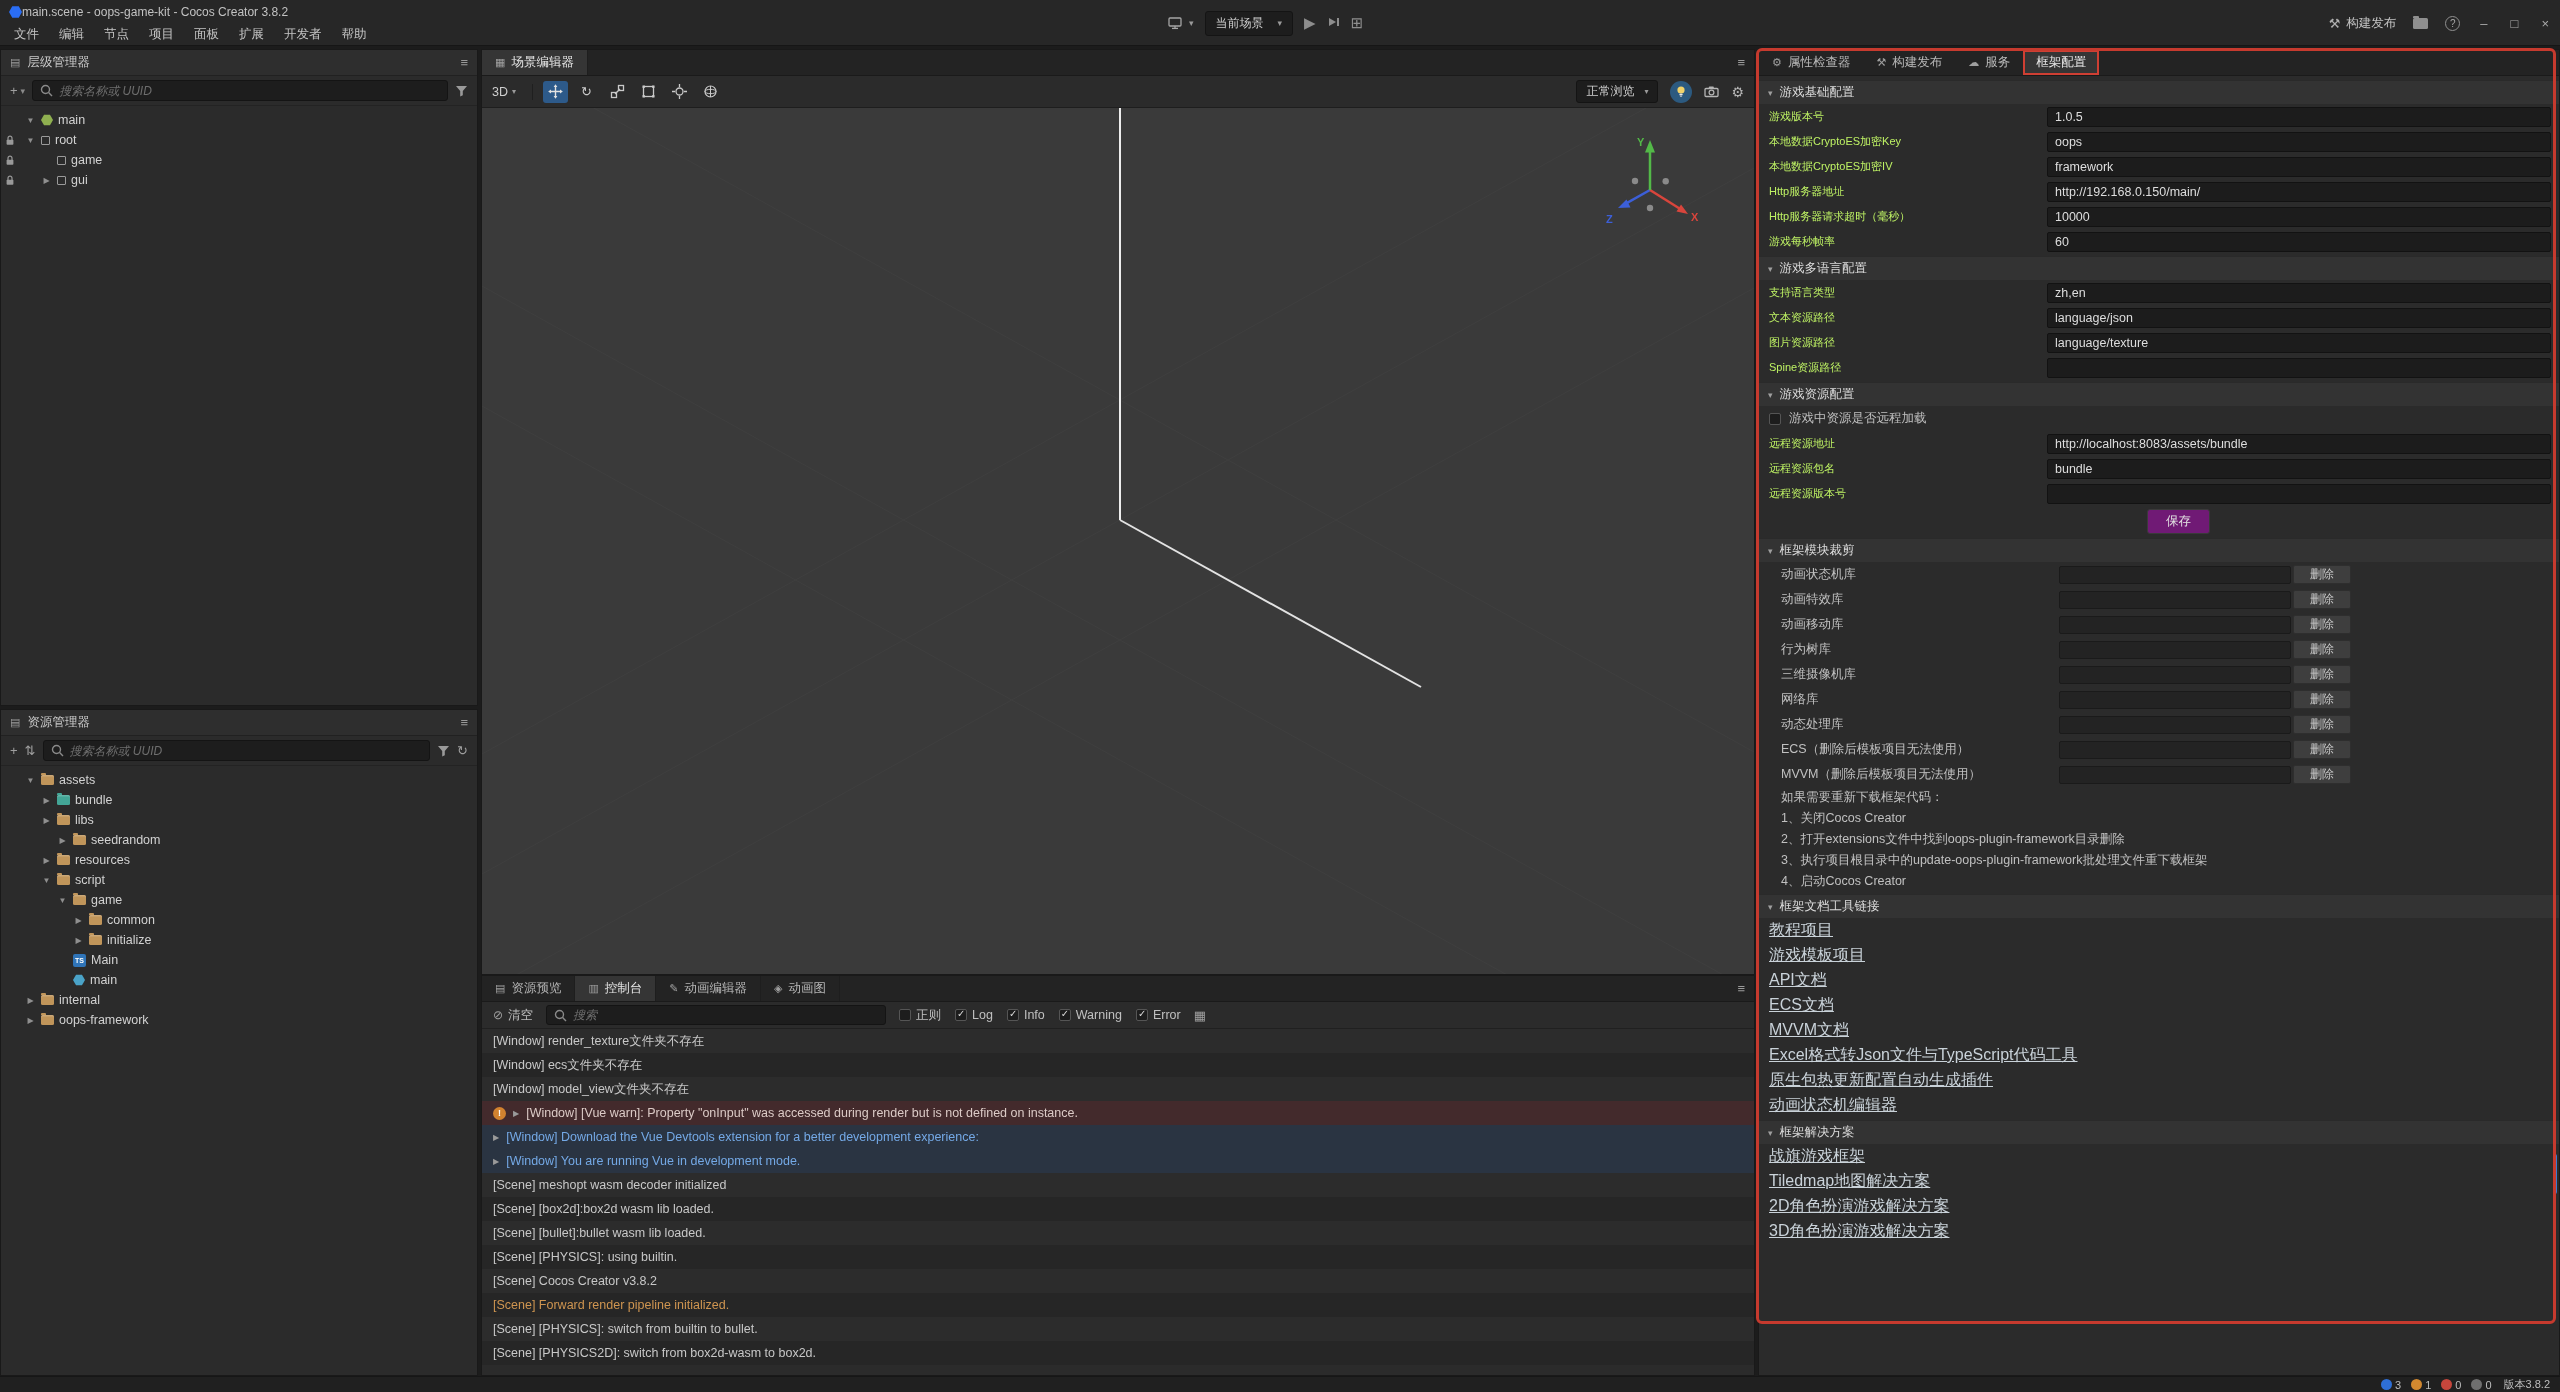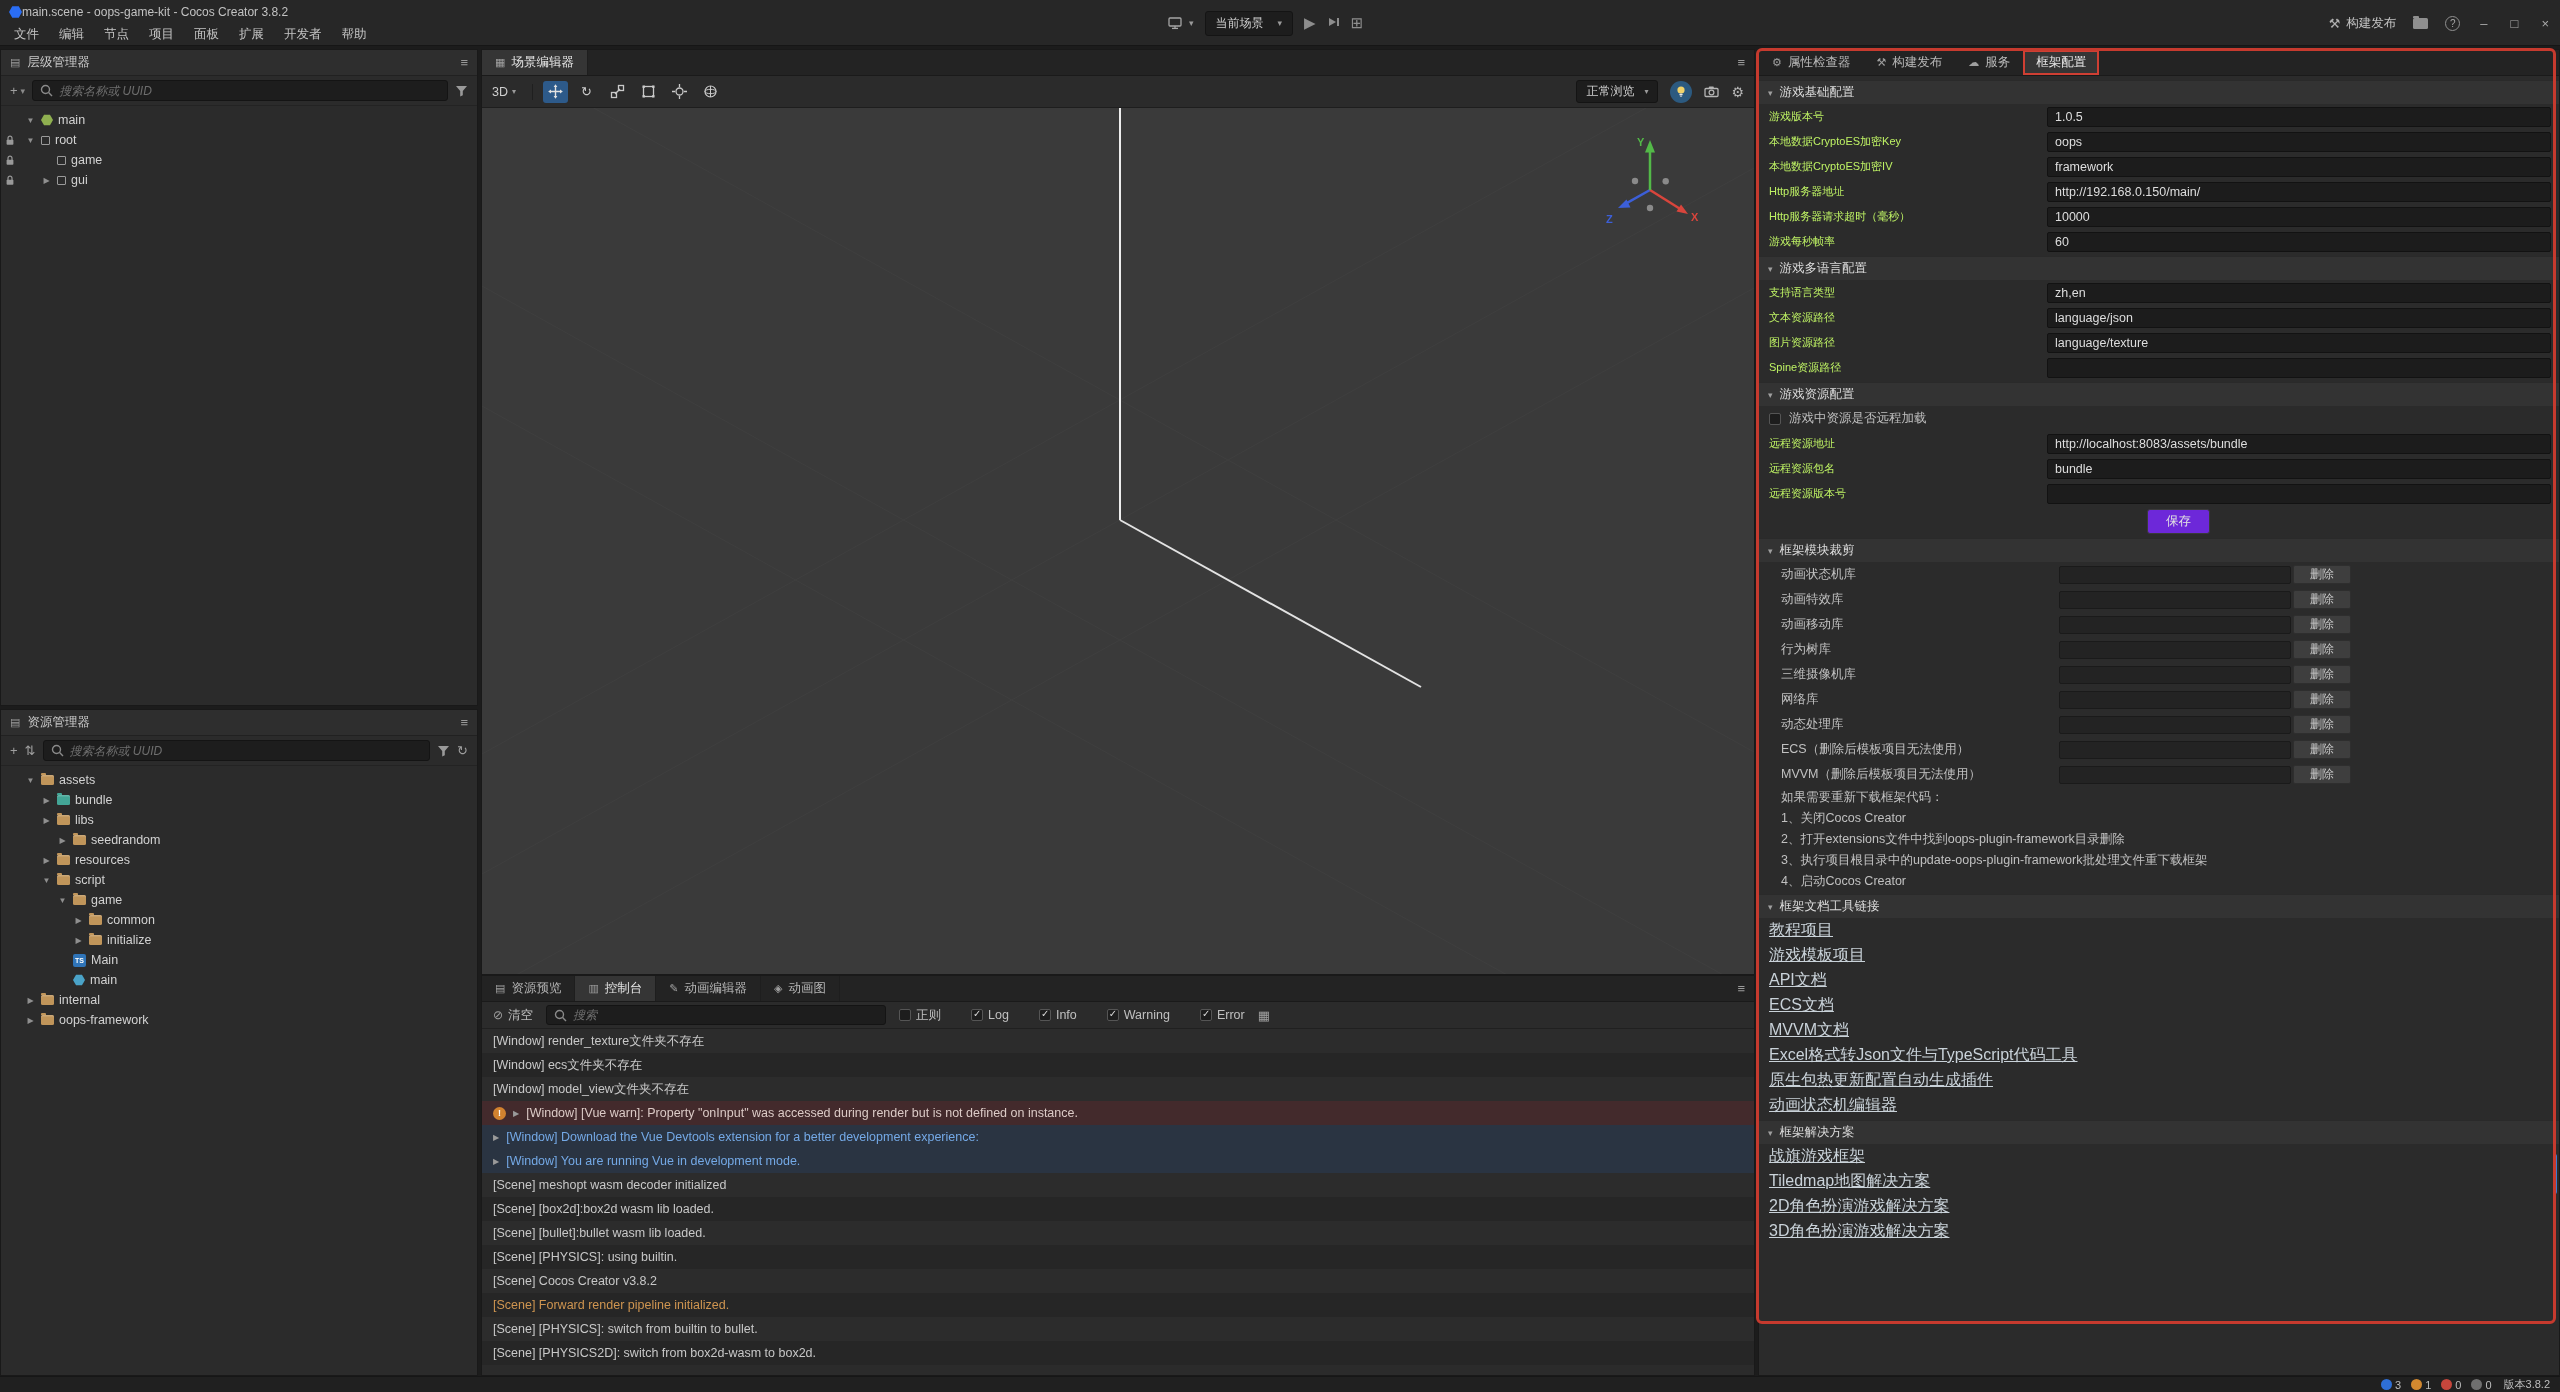--- a/index.html
+++ b/index.html
@@ -89,21 +89,21 @@
   .vp-lines { position:absolute; inset:0; }
   .axis-gizmo { position:absolute; right:44px; top:22px; }
   .axis-gizmo text { font-size:11px; font-weight:bold; font-family:"Liberation Sans",sans-serif; }
 
   
   .console { left:481px; top:975px; width:1274px; height:401px; }
   .console-toolbar { flex:0 0 27px; display:flex; align-items:center; gap:13px; padding:0 11px; background:#2b2b2b; border-bottom:1px solid #202020; }
   .clear-btn { display:flex; align-items:center; gap:5px; color:#bdbdbd; font-size:12.5px; }
   .clr-ico { font-size:12px; color:#9f9f9f; }
   .console-search { flex:0 0 340px; height:20px; }
-  .filters { display:flex; align-items:center; gap:30px; }
+  .filters { display:flex; align-items:center; gap:14px; }
   .chk { display:flex; align-items:center; gap:5px; color:#c0c0c0; font-size:12.5px; }
   .box { width:12px; height:12px; background:#1d1d1d; border:1px solid #555; border-radius:2px; position:relative; }
   .box.checked::after { content:"✓"; position:absolute; left:1px; top:-2px; color:#d8d8d8; font-size:10px; }
   .logs { flex:1; overflow:hidden; }
   .log-row { height:24px; display:flex; align-items:center; gap:7px; padding:0 11px; color:#c8c8c8; font-size:12.5px; }
   .log-row:nth-child(odd) { background:#2c2c2c; }
   .log-row:nth-child(even) { background:#262626; }
   .log-row.t-warn { background:#432a2c; color:#dccbc7; }
   .log-row.t-info { background:#2a3442; color:#74a9e6; }
   .log-row.t-orange { color:#cf9550; }
@@ -119,21 +119,21 @@
   .insp-body { flex:1; position:relative; overflow:hidden; padding-top:2px; background:#2b2b2b; }
   .section-header { height:24px; display:flex; align-items:center; gap:7px; padding:0 9px; background:#333333;
                     border-top:1px solid #2a2a2a; color:#dcdcdc; font-size:12.5px; margin-top:2px; }
   .section-header .caret { font-size:9px; color:#9f9f9f; }
   .prop-row { height:25px; display:flex; align-items:center; padding:0 8px 0 10px; }
   .prop-label { width:278px; flex:0 0 278px; font-size:11px; color:#bef264; white-space:nowrap; overflow:hidden; }
   .prop-input { flex:1; height:20px; background:#1c1c1c; border:1px solid #121212; border-radius:2px; color:#dedede;
                 font-size:12.5px; padding:0 7px; font-family:inherit; outline:none; }
   .chk-row { height:25px; display:flex; align-items:center; gap:8px; padding:0 10px; color:#c0c0c0; font-size:12.5px; }
   .save-row { height:30px; display:flex; align-items:center; padding-left:388px; }
-  .save-btn { padding:3px 18px; background:#6d28d9; border:1px solid #3a3a3a; border-radius:3px; color:#e2e2e2;
+  .save-btn { padding:3px 18px; background:#701a75; border:1px solid #3a3a3a; border-radius:3px; color:#e2e2e2;
               font-size:12.5px; font-family:inherit; }
   .module-row { height:25px; display:flex; align-items:center; padding:0 8px 0 22px; }
   .module-label { width:278px; flex:0 0 278px; font-size:12.5px; color:#c0c0c0; white-space:nowrap; }
   .module-strip { width:232px; height:18px; background:#232323; border:1px solid #1a1a1a; border-radius:2px; }
   .module-del { width:58px; height:19px; margin-left:2px; background:#3e3e3e; border:1px solid #2e2e2e; border-radius:2px;
                 color:#c8c8c8; font-size:12px; display:flex; align-items:center; justify-content:center; }
   .note-line { line-height:21px; padding-left:22px; font-size:12.5px; color:#c0c0c0; white-space:nowrap; }
   .link-row { height:25px; display:flex; align-items:center; padding-left:10px; }
   .link { font-size:16px; color:#c9d2d9; text-decoration:underline; white-space:nowrap; }
   .insp-scroll { position:absolute; right:2px; top:1078px; width:4px; height:40px; background:#3d7bd0; border-radius:2px; }

